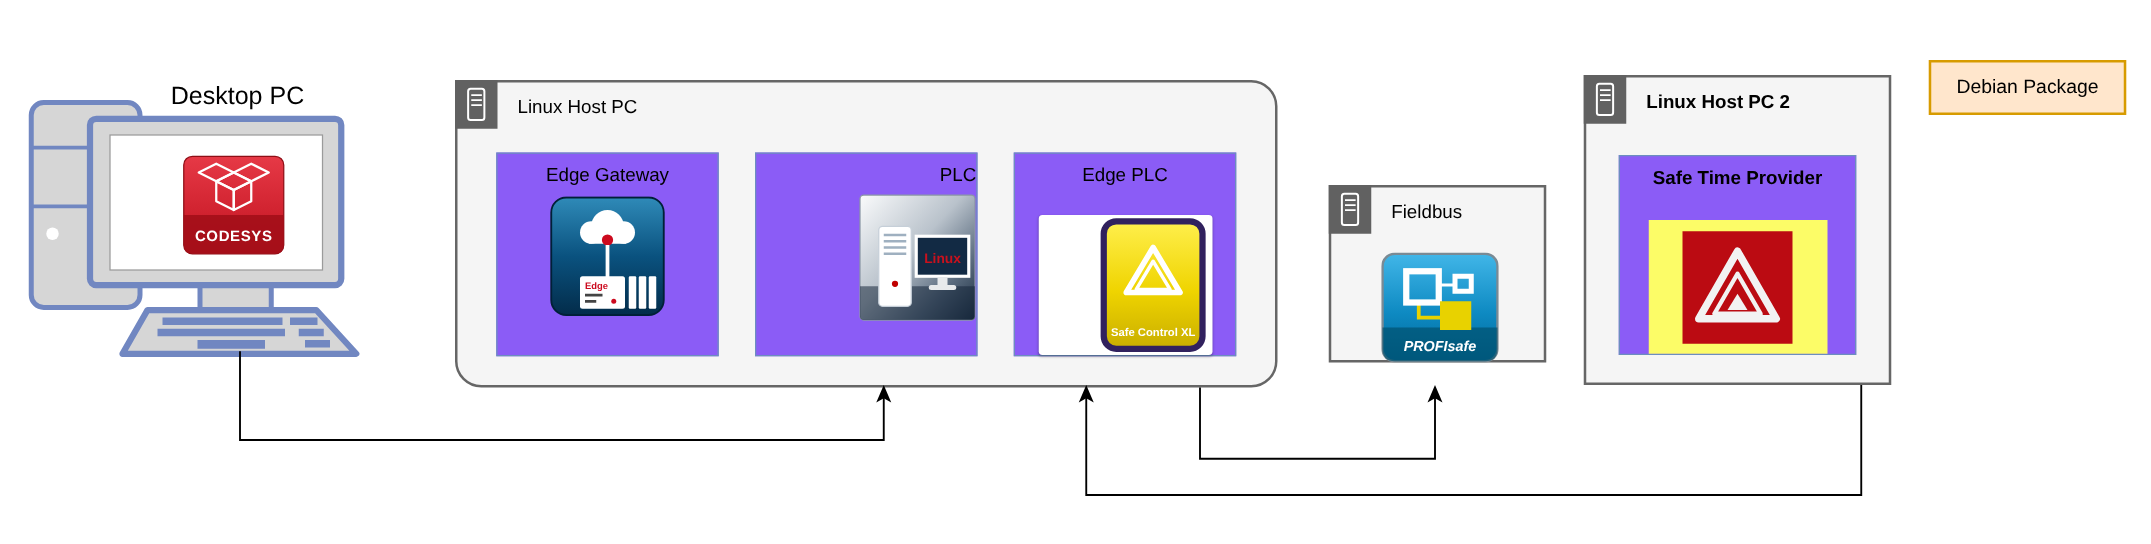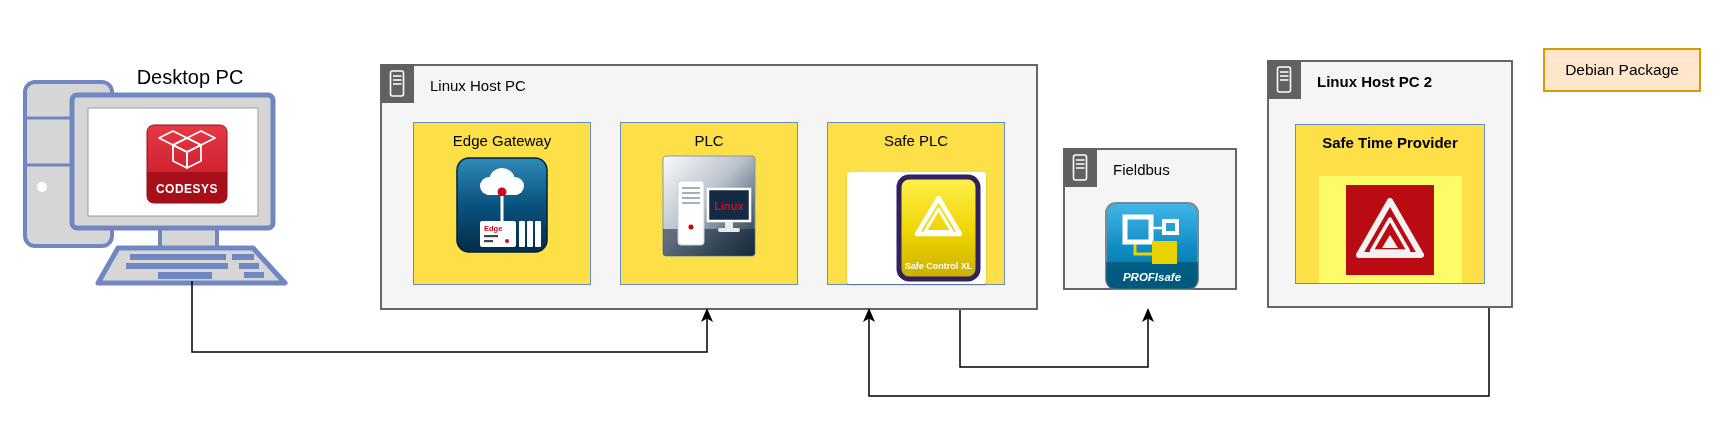--- a/index.html
+++ b/index.html
@@ -7,21 +7,21 @@
        font-family:"Liberation Sans",sans-serif;color:#000;}
   .canvas{position:absolute;inset:0;}
 
   
   .container{position:absolute;background:#F5F5F5;border:2px solid #666666;box-sizing:border-box;}
   .hdr-icon{position:absolute;top:-2px;left:-2px;width:34px;height:39px;background:#616161;}
   .hdr-icon svg{display:block;}
   .hdr-label{position:absolute;left:48px;top:11px;font-size:15px;white-space:nowrap;}
 
   
-  .node-box{position:absolute;background:#fde047;border:1.5px solid #6C8EBF;box-sizing:border-box;
+  .node-box{position:absolute;background:#8b5cf6;border:1.5px solid #6C8EBF;box-sizing:border-box;
             display:flex;flex-direction:column;align-items:center;}
   .node-label{margin-top:9px;font-size:15px;white-space:nowrap;}
 
   
   .debian{position:absolute;left:1543px;top:48px;width:158px;height:44px;background:#FFE6CC;
           border:2px solid #D79B00;box-sizing:border-box;display:flex;align-items:center;
           justify-content:center;font-size:15.5px;}
 
   
   .desktop-label{position:absolute;left:100px;top:66px;width:180px;text-align:center;font-size:20px;}
@@ -78,21 +78,21 @@
     <g fill="#7187C1">
       <rect x="110" y="178" width="96" height="6"></rect>
         <rect x="212" y="178" width="22" height="6"></rect>
       <rect x="106" y="187" width="102" height="6"></rect>
         <rect x="219" y="187" width="20" height="6"></rect>
       <rect x="138" y="196" width="54" height="7"></rect>
         <rect x="224" y="196" width="20" height="6"></rect>
     </g>
   </svg>
 
-  <div class="container" style="left:380px;top:64px;width:658px;height:246px;">
+  <div class="container" style="left:364px;top:64px;width:658px;height:246px;border-radius:21px;">
     <div class="hdr-icon">
       <svg width="34" height="39" viewBox="0 0 34 39">
         <rect x="10.5" y="7" width="13" height="25" rx="2" fill="none" stroke="#FFFFFF" stroke-width="1.6"></rect>
         <path d="M13,12 H21.5 M13,16 H21.5 M13,20 H21.5" stroke="#FFFFFF" stroke-width="1.4"></path>
       </svg>
     </div>
     <div class="hdr-label">Linux Host PC</div>
 
     <div class="node-box" style="left:31px;top:56px;width:178px;height:163px;">
       <div class="node-label">Edge Gateway</div>
@@ -117,21 +117,21 @@
         <text x="28" y="74" font-size="7.5" font-weight="bold" fill="#CC0A1E">Edge</text>
         <rect x="28" y="78" width="14" height="2.2" fill="#444"></rect>
         <rect x="28" y="83" width="9" height="2.2" fill="#444"></rect>
         <circle cx="51" cy="84" r="2" fill="#CC0A1E"></circle>
         <rect x="63" y="64" width="6" height="26" rx="1" fill="#FFFFFF"></rect>
         <rect x="71" y="64" width="6" height="26" rx="1" fill="#FFFFFF"></rect>
         <rect x="79" y="64" width="6" height="26" rx="1" fill="#FFFFFF"></rect>
       </svg>
     </div>
 
-    <div class="node-box" style="left:238px;top:56px;width:178px;height:163px;">
+    <div class="node-box" style="left:238px;top:56px;width:178px;height:163px;align-items:flex-end;">
       <div class="node-label">PLC</div>
       <svg width="94" height="102" viewBox="0 0 94 102" style="margin-top:6px;">
         <defs>
           <linearGradient id="plcg" x1="0" y1="0" x2="1" y2="1">
             <stop offset="0" stop-color="#FAFBFC"></stop>
               <stop offset="0.45" stop-color="#B9C2CB"></stop>
             <stop offset="0.75" stop-color="#5A6B7E"></stop>
               <stop offset="1" stop-color="#182A3D"></stop>
           </linearGradient>
         </defs>
@@ -141,21 +141,21 @@
         <path d="M20,33 H38 M20,38 H38 M20,43 H38 M20,48 H38" stroke="#9FB0C0" stroke-width="2"></path>
         <circle cx="29" cy="72" r="2.5" fill="#C00000"></circle>
         <rect x="46" y="34" width="42" height="32" fill="#122A44" stroke="#FFFFFF" stroke-width="2.5"></rect>
         <text x="67" y="55" text-anchor="middle" font-size="11" font-weight="bold" fill="#C9111D">Linux</text>
         <rect x="63" y="67" width="8" height="6" fill="#E8EAEC"></rect>
         <rect x="56" y="73" width="22" height="4" rx="2" fill="#E8EAEC"></rect>
       </svg>
     </div>
 
     <div class="node-box" style="left:445px;top:56px;width:178px;height:163px;">
-      <div class="node-label">Safe PLC</div>
+      <div class="node-label">Edge PLC</div>
       <div class="safe-card">
         <svg width="95" height="112" viewBox="0 0 95 112" style="display:block">
           <defs>
             <linearGradient id="spg" x1="0" y1="0" x2="0" y2="1">
               <stop offset="0" stop-color="#FFEF4D"></stop>
                 <stop offset="0.55" stop-color="#EFD400"></stop>
               <stop offset="1" stop-color="#C9AE00"></stop>
             </linearGradient>
           </defs>
           <rect x="8" y="5" width="79" height="102" rx="10" fill="url(#spg)" stroke="#31215E" stroke-width="5"></rect>

